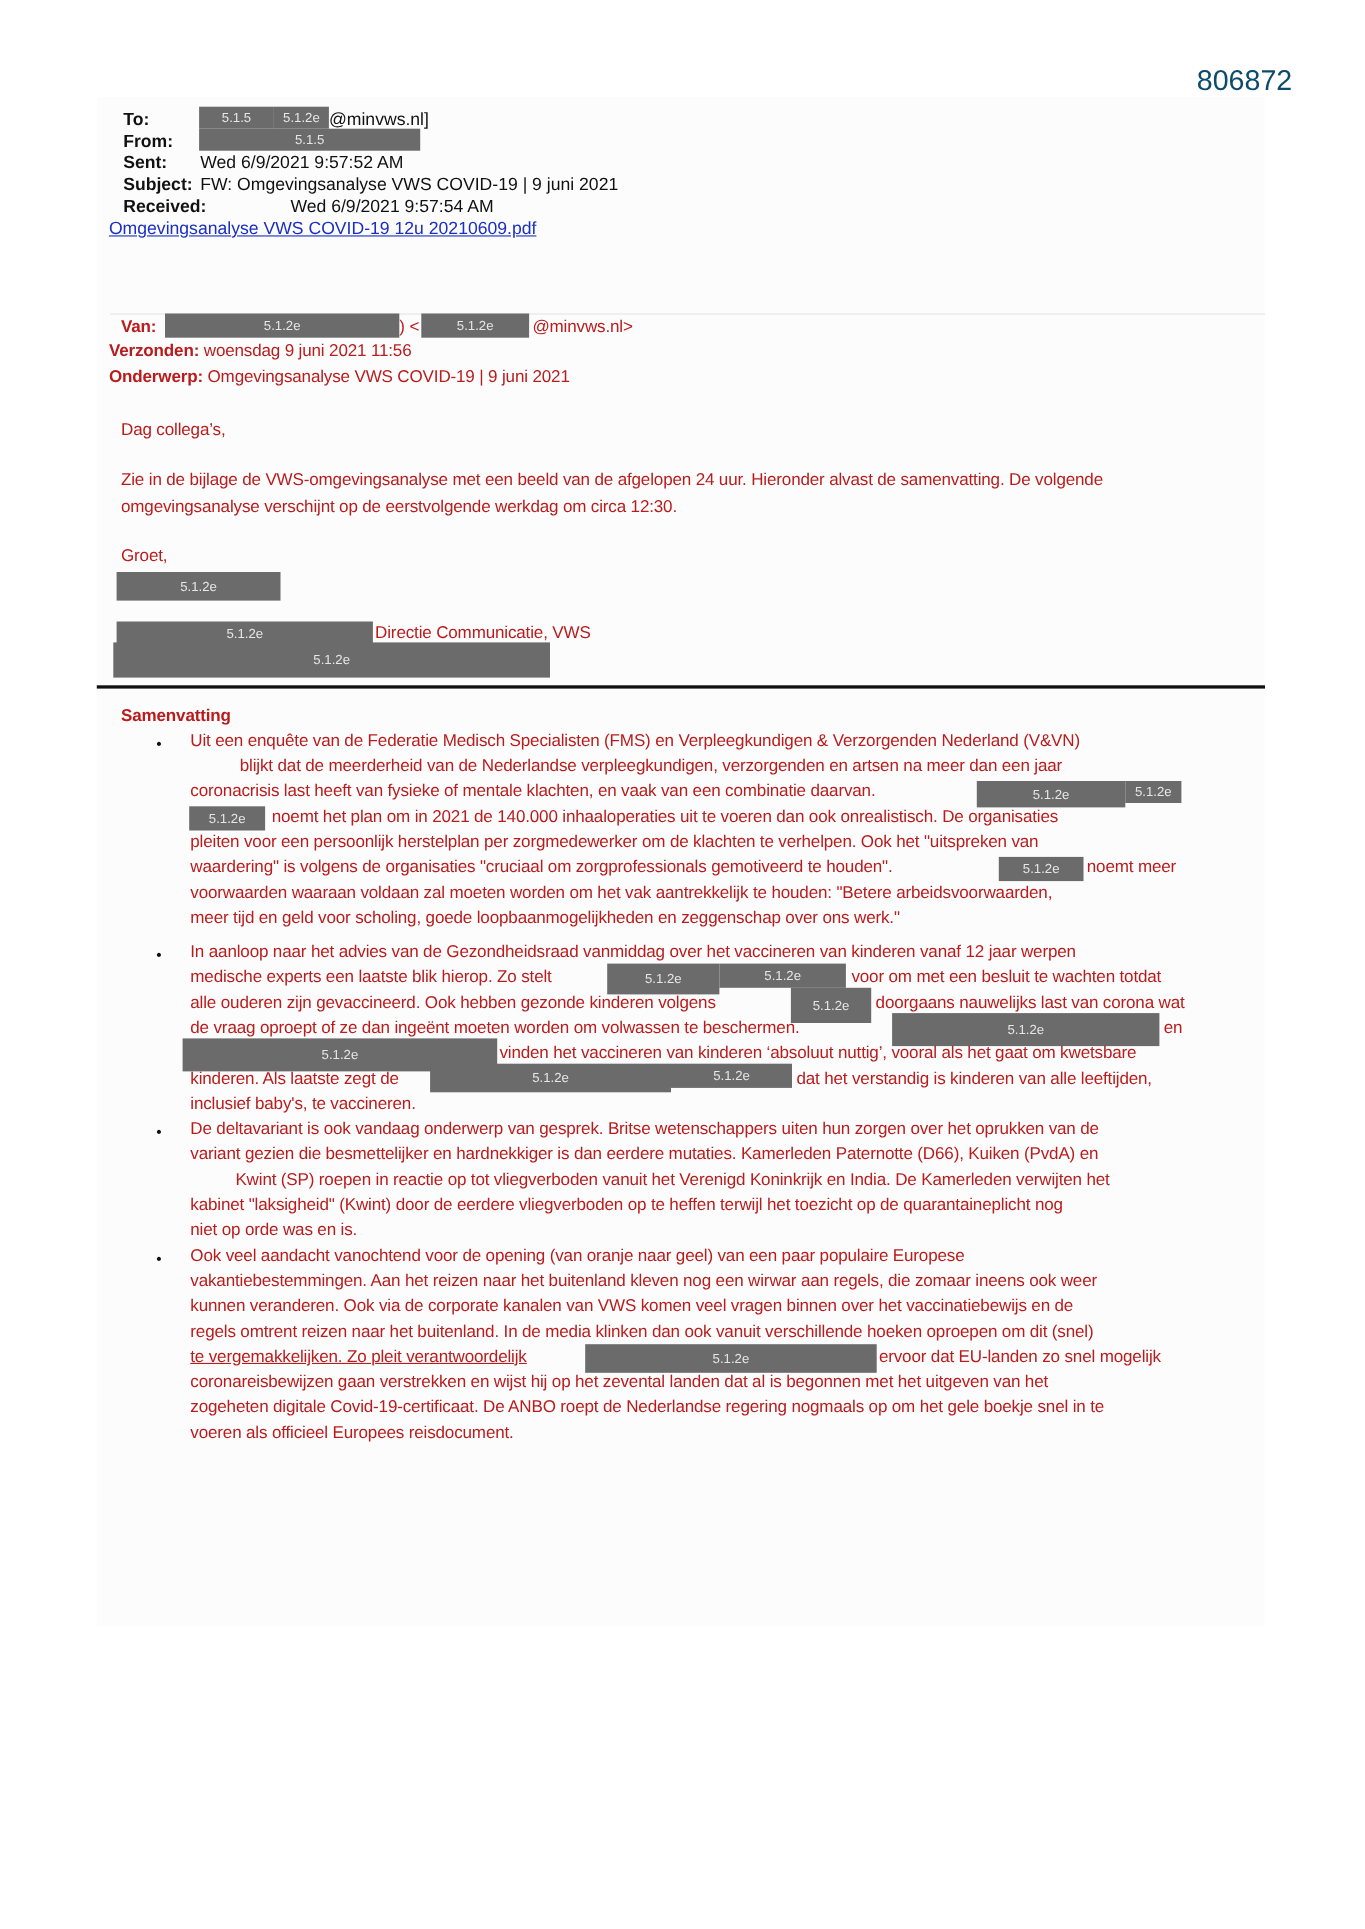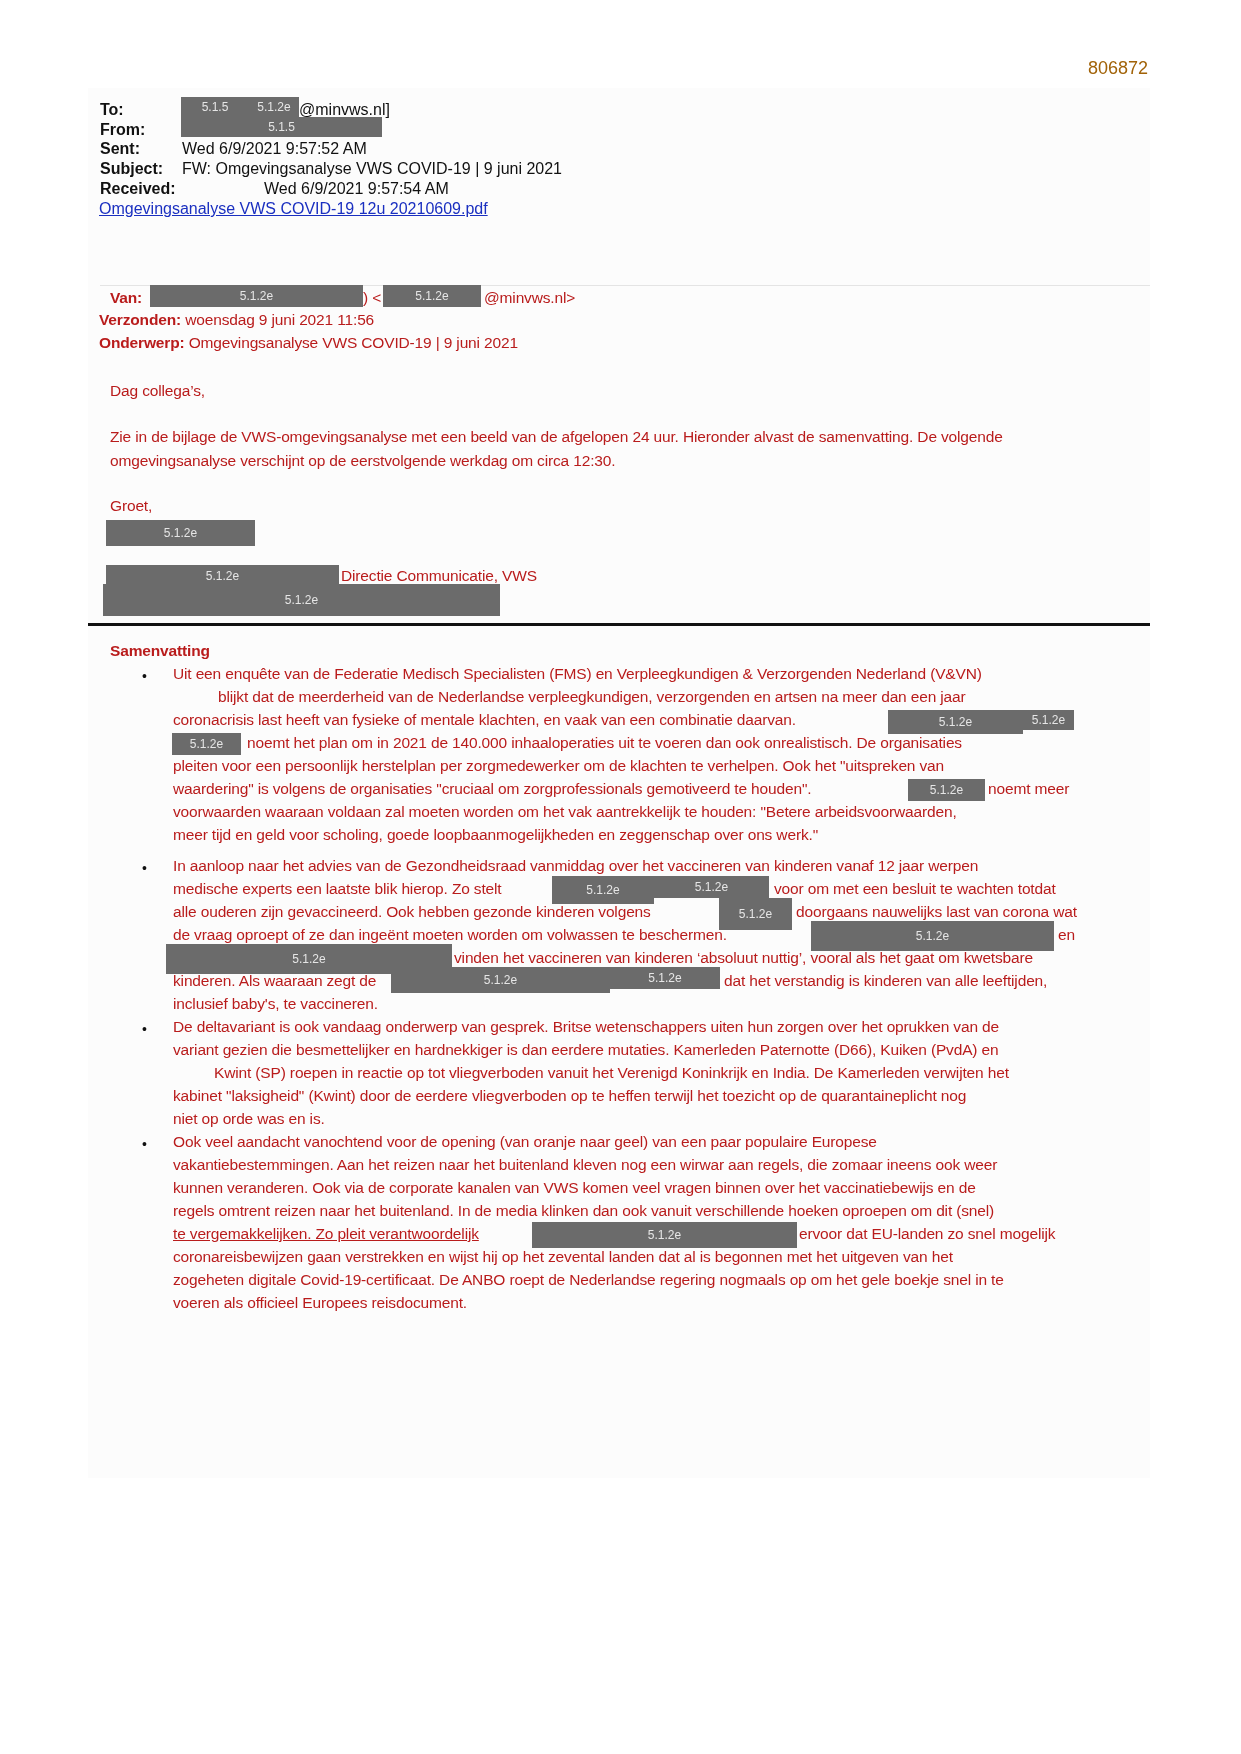--- a/index.html
+++ b/index.html
@@ -1,19 +1,19 @@
 <!DOCTYPE html>
 <html><head>
 <meta charset="utf-8">
 <style>
   html, body { margin: 0; padding: 0; }
   body { width: 1241px; height: 1754px; background: #ffffff; position: relative; overflow: hidden; font-family: "Liberation Sans", sans-serif; color: #111; }
   .page-shade { position: absolute; left: 88px; top: 88px; width: 1062px; height: 1390px; background: #fcfcfc; }
-  .doc-id { position: absolute; left: 1088px; top: 58px; font-size: 18px; color: #a16207; text-align: right; }
-  .hdr { position: absolute; left: 100px; font-size: 16px; line-height: 20px; }
+  .doc-id { position: absolute; left: 1088px; top: 58px; font-size: 26px; color: #0c4a6e; text-align: right; }
+  .hdr { position: absolute; left: 112px; font-size: 16px; line-height: 20px; }
   .hdr .lbl { font-weight: bold; display: inline-block; }
   .attach { position: absolute; left: 99px; top: 200px; font-size: 16px; color: #1a2fc0; text-decoration: underline; }
   .redact { position: absolute; background: #6b6b6b; color: #e6e6e6; font-family: "Liberation Sans", sans-serif; font-size: 12px; text-align: center; line-height: 1; display:flex; align-items:center; justify-content:center; }
   .cal { font-family: "Liberation Sans", sans-serif; font-size: 15.5px; position: absolute; white-space: nowrap; letter-spacing: -0.15px; color:#b91c1c; }
   .b { font-weight: bold; }
   .rule { position: absolute; left: 88px; top: 623px; width: 1062px; height: 3px; background: #111; }
   .thin-rule { position: absolute; left: 100px; top: 285px; width: 1050px; height: 1px; background: #e4e4e4; }
   .bullet { position: absolute; font-size: 14px; }
 </style>
 </head>
@@ -95,21 +95,21 @@
   <div class="redact" style="left:654px;top:876px;width:115px;height:22px;">5.1.2e</div>
   <div class="cal" style="left:774px;top:880px;">voor om met een besluit te wachten totdat</div>
   <div class="cal" style="left:173px;top:903px;">alle ouderen zijn gevaccineerd. Ook hebben gezonde kinderen volgens</div>
   <div class="redact" style="left:719px;top:898px;width:73px;height:32px;">5.1.2e</div>
   <div class="cal" style="left:796px;top:903px;">doorgaans nauwelijks last van corona wat</div>
   <div class="cal" style="left:173px;top:926px;">de vraag oproept of ze dan ingeënt moeten worden om volwassen te beschermen.</div>
   <div class="redact" style="left:811px;top:921px;width:243px;height:30px;">5.1.2e</div>
   <div class="cal" style="left:1058px;top:926px;">en</div>
   <div class="redact" style="left:166px;top:944px;width:286px;height:30px;">5.1.2e</div>
   <div class="cal" style="left:454px;top:949px;">vinden het vaccineren van kinderen ‘absoluut nuttig’, vooral als het gaat om kwetsbare</div>
-  <div class="cal" style="left:173px;top:972px;">kinderen. Als waaraan zegt de</div>
+  <div class="cal" style="left:173px;top:972px;">kinderen. Als laatste zegt de</div>
   <div class="redact" style="left:391px;top:967px;width:219px;height:26px;">5.1.2e</div>
   <div class="redact" style="left:610px;top:967px;width:110px;height:22px;">5.1.2e</div>
   <div class="cal" style="left:724px;top:972px;">dat het verstandig is kinderen van alle leeftijden,</div>
   <div class="cal" style="left:173px;top:995px;">inclusief baby's, te vaccineren.</div>
 
   <div class="bullet" style="left:142px;top:1021px;">•</div>
   <div class="cal" style="left:173px;top:1018px;">De deltavariant is ook vandaag onderwerp van gesprek. Britse wetenschappers uiten hun zorgen over het oprukken van de</div>
   <div class="cal" style="left:173px;top:1041px;">variant gezien die besmettelijker en hardnekkiger is dan eerdere mutaties. Kamerleden Paternotte (D66), Kuiken (PvdA) en</div>
   <div class="cal" style="left:173px;top:1064px;margin-left:41px;">Kwint (SP) roepen in reactie op tot vliegverboden vanuit het Verenigd Koninkrijk en India. De Kamerleden verwijten het</div>
   <div class="cal" style="left:173px;top:1087px;">kabinet "laksigheid" (Kwint) door de eerdere vliegverboden op te heffen terwijl het toezicht op de quarantaineplicht nog</div>

